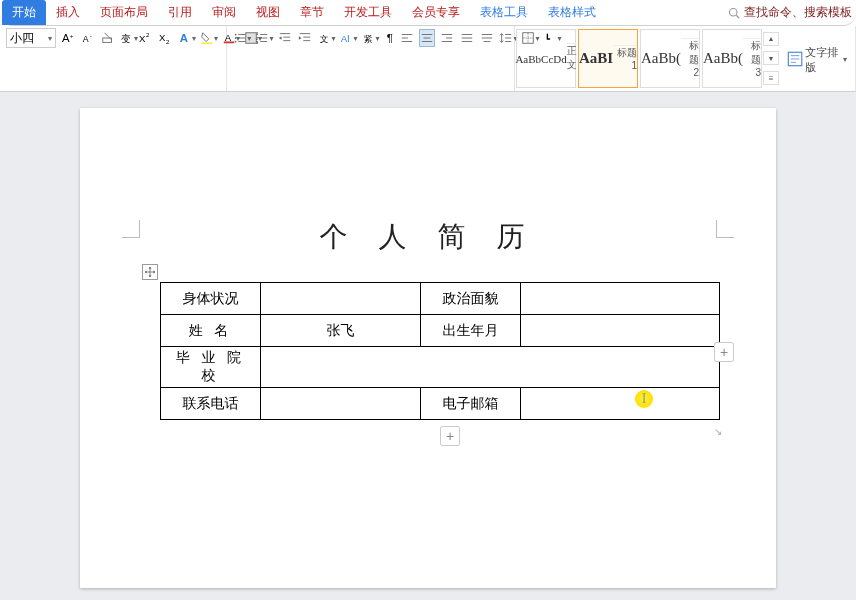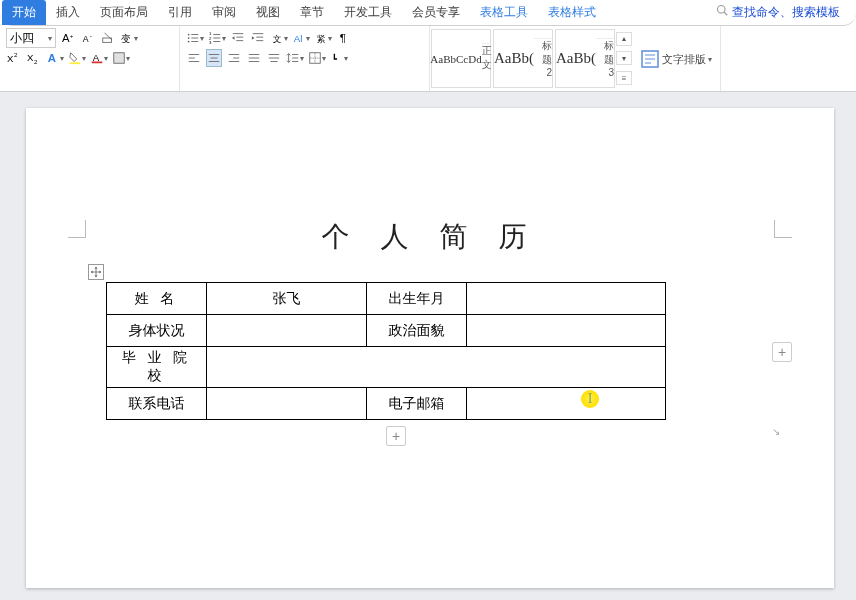--- a/index.html
+++ b/index.html
@@ -1,28 +1,28 @@
 <!DOCTYPE html>
 <html><head>
 <meta charset="utf-8">
 <style>
 * { box-sizing: border-box; margin: 0; padding: 0; }
 body { font-family: "Microsoft YaHei", sans-serif; font-size: 12px; background: #fff; width: 856px; height: 600px; overflow: hidden; }
 
 
 .tabs { display: flex; align-items: center; height: 26px; border-bottom: 1px solid #d0d0d0; padding-left: 2px; border-radius: 13px; }
-.tab { padding: 4px 10px; color: #404040; cursor: pointer; font-size: 12px; }
+.tab { padding: 4px 10px; color: #b91c1c; cursor: pointer; font-size: 12px; }
 .tab.active { background: #2F7DE1; color: #fff; border-radius: 3px 3px 0 0; }
 .tab.blue { color: #2F7DE1; }
-.search-hint { margin-left: auto; display: flex; color: #1d4ed8; padding-right: 16px; gap: 4px; }
+.search-hint { margin-left: auto; display: flex; align-items: center; color: #7f1d1d; padding-right: 4px; gap: 4px; }
 .search-hint svg { width: 12px; height: 12px; }
 
 
 .ribbon { display: flex; height: 66px; border-bottom: 1px solid #d0d0d0; background: #fff; }
-.group { display: flex; flex-direction: column; padding: 2px 6px; border-right: 1px solid #e5e5e5; }
+.group { display: flex; padding: 2px 6px; border-right: 1px solid #e5e5e5; }
 .row { display: flex; align-items: center; gap: 4px; height: 20px; }
 .ctl { display: flex; align-items: center; justify-content: center; min-width: 16px; height: 18px; cursor: pointer; color: #555; }
 .ctl svg { width: 14px; height: 14px; }
 .fontsize-box { display: flex; align-items: center; border: 1px solid #ccc; height: 20px; width: 50px; padding: 0 3px; justify-content: space-between; }
 .dd { font-size: 8px; color: #666; }
 
 .styles-group { display: flex; align-items: stretch; }
 .style-card { width: 60px; border: 1px solid #ddd; display: flex; flex-direction: row; align-items: center; justify-content: center; margin: 3px 1px; cursor: pointer; }
 .style-card.selected { border-color: #f7a43f; background: #fffaf0; }
 .style-preview { font-size: 11px; color: #333; padding: 4px 0; font-family: "Times New Roman", serif; }
@@ -30,21 +30,21 @@
 .style-label { font-size: 10px; color: #555; padding-bottom: 2px; border-top: 1px solid #eee; width: 100%; text-align: right; }
 .style-scroll { display: flex; flex-direction: column; justify-content: space-around; width: 14px; padding: 3px 0;}
 .style-scroll .ctl { height: 14px; border: 1px solid #ddd; font-size: 8px; }
 
 .vgroup { display:flex; flex-direction:row; align-items:center; justify-content:center; padding: 4px 8px; border-right:1px solid #e5e5e5; cursor:pointer; }
 .vgroup svg { width:24px; height:24px; }
 .vgroup-label { font-size: 11px; color:#444; margin-top:2px; display:flex; align-items:center; gap:2px;}
 
 
 .doc-area { background: #EAECEF; height: 508px; padding: 16px 26px; overflow: hidden; }
-.page { background: #fff; width: 808px; height: 480px; margin: 0 auto; box-shadow: 0 1px 3px rgba(0,0,0,0.25); position: relative; padding: 110px 70px 0 70px; }
+.page { background: #fff; width: 696px; height: 480px; margin: 0 auto; box-shadow: 0 1px 3px rgba(0,0,0,0.25); position: relative; padding: 110px 70px 0 70px; }
 
 .corner { position:absolute; width:18px; height:18px; }
 .corner.tl { top: 112px; left: 60px; border-top:1px solid #bbb; border-left:1px solid #bbb; transform: translate(-100%, 0) rotate(180deg);}
 .corner.tr { top: 112px; right: 60px; border-top:1px solid #bbb; border-right:1px solid #bbb; transform: translate(100%, 0) rotate(180deg);}
 
 .doc-title { font-family: "SimSun", serif; font-size: 28px; text-align: center; letter-spacing: 12px; color: #222; margin-bottom: 26px; }
 
 .tbl-wrap { position: relative; margin-left: 10px;}
 .move-handle { position: absolute; top: -18px; left: -18px; width: 16px; height: 16px; border: 1px solid #999; display:flex; align-items:center; justify-content:center; cursor:move; }
 .move-handle svg { width:10px; height:10px; }
@@ -286,20 +286,24 @@
           <span class="dd">▾</span>
         </div>
     </div>
   </div>
 
   <div class="styles-group">
     <div class="style-card">
       <div class="style-preview">AaBbCcDd</div>
       <div class="style-label">正文</div>
     </div>
+    <div class="style-card selected">
+      <div class="style-preview big">AaBI</div>
+      <div class="style-label">标题 1</div>
+    </div>
     <div class="style-card">
       <div class="style-preview big" style="font-weight:normal">AaBb(</div>
       <div class="style-label">标题 2</div>
     </div>
     <div class="style-card">
       <div class="style-preview big" style="font-weight:normal">AaBb(</div>
       <div class="style-label">标题 3</div>
     </div>
     <div class="style-scroll">
       <div class="ctl">▴</div>
@@ -333,29 +337,29 @@
     <div class="tbl-wrap">
       <div class="move-handle">
         <svg viewBox="0 0 10 10">
             <path d="M5 0 L5 10 M0 5 L10 5 M5 0 L4 2 M5 0 L6 2 M5 10 L4 8 M5 10 L6 8 M0 5 L2 4 M0 5 L2 6 M10 5 L8 4 M10 5 L8 6" stroke="#666" stroke-width="0.8" fill="none"></path>
           </svg>
       </div>
 
       <table class="resume">
         <tbody>
             <tr>
+          <td>身体状况</td>
+          <td></td>
+          <td>政治面貌</td>
+          <td></td>
+        </tr>
+        <tr>
           <td class="label-cell" style="width:100px">姓 名</td>
           <td style="width:160px">张飞</td>
           <td style="width:100px">出生年月</td>
-          <td></td>
-        </tr>
-        <tr>
-          <td>身体状况</td>
-          <td></td>
-          <td>政治面貌</td>
           <td></td>
         </tr>
         <tr>
           <td class="label-cell">毕 业 院 校</td>
           <td colspan="3"></td>
         </tr>
         <tr>
           <td>联系电话</td>
           <td></td>
           <td>电子邮箱</td>

